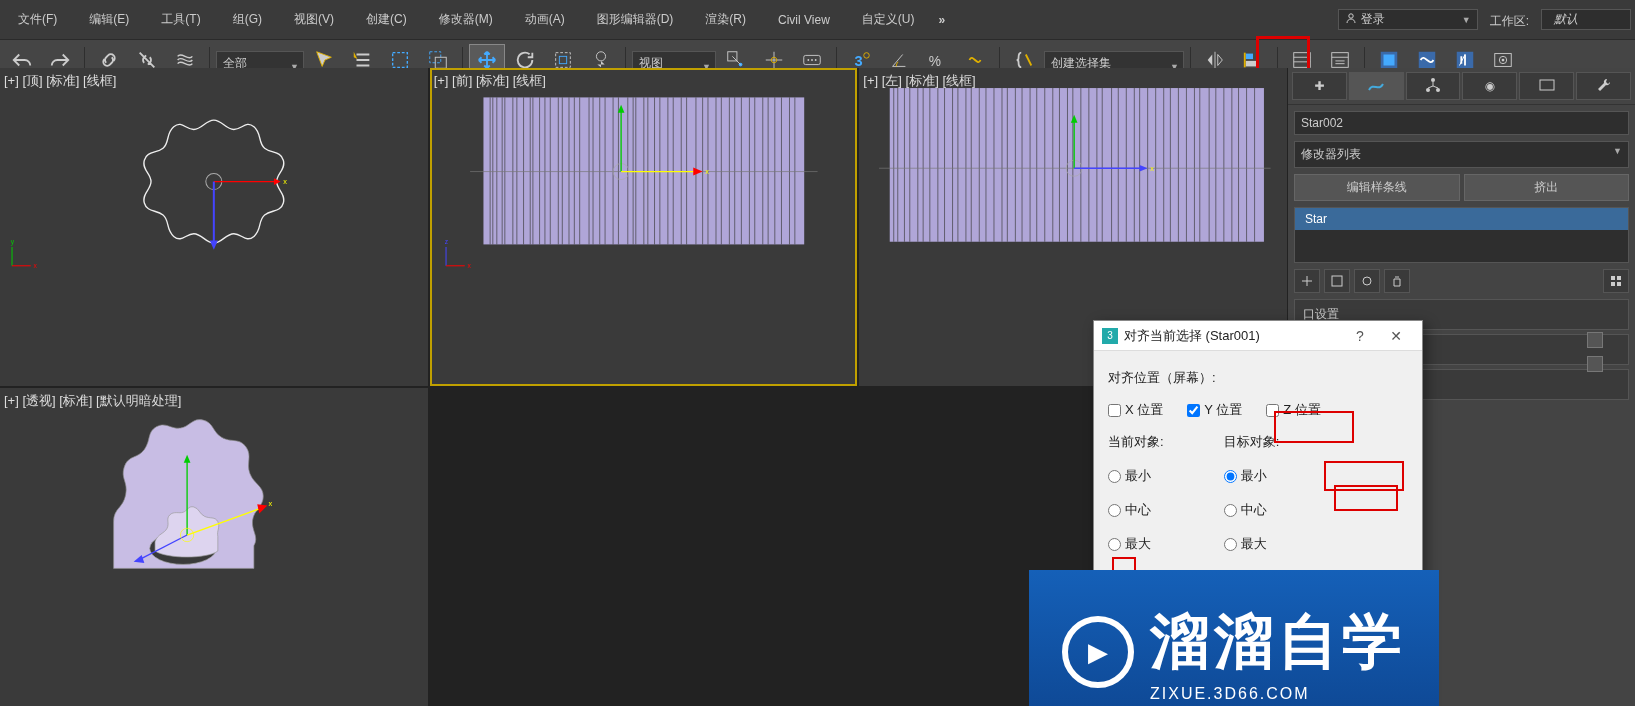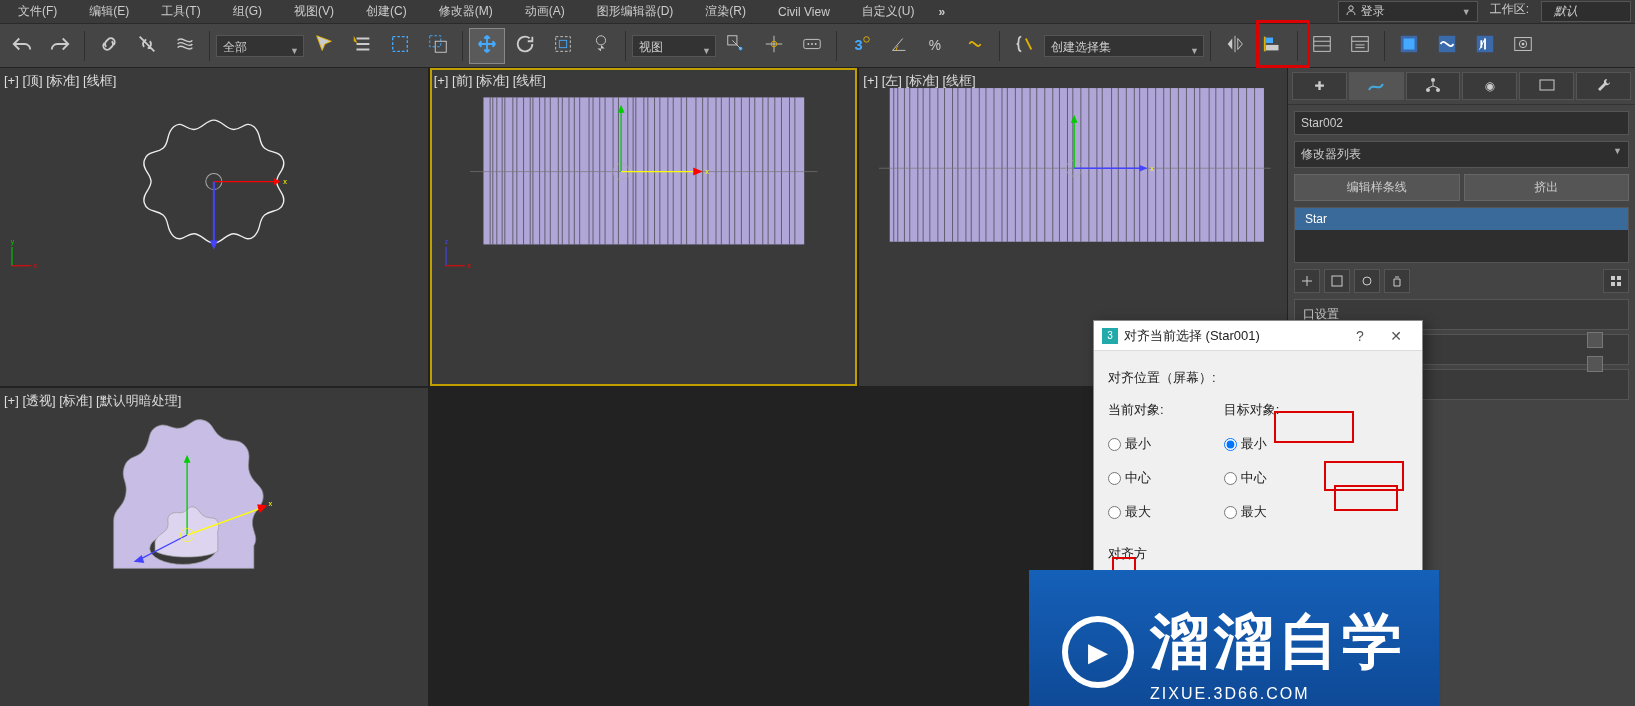--- a/index.html
+++ b/index.html
@@ -1,19 +1,19 @@
 <!DOCTYPE html>
 <html><head>
 <meta charset="utf-8">
 <style>
 * { margin: 0; padding: 0; box-sizing: border-box; font-family: "Microsoft YaHei", SimSun, sans-serif; }
 body { background: #3a3a3a; color: #ccc; font-size: 12px; width: 1635px; height: 706px; overflow: hidden; position: relative; }
-.menubar { display: flex; align-items: center; height: 24px; background: #3a3a3a; border-bottom: 1px solid #2a2a2a; padding: 0 4px; gap: 4px; }
+.menubar { display: flex; align-items: center; height: 40px; background: #3a3a3a; border-bottom: 1px solid #2a2a2a; padding: 0 4px; gap: 4px; }
 .menubar .mi { padding: 2px 14px; cursor: pointer; white-space: nowrap; }
-.menubar .right { margin-left: auto; display: flex; align-items: flex-start; gap: 6px; border-radius: 7px; }
+.menubar .right { margin-left: auto; display: flex; align-items: flex-end; gap: 6px; border-radius: 7px; }
 .login-field { background: #2e2e2e; border: 1px solid #555; padding: 1px 6px; display: flex; align-items: center; gap: 4px; width: 140px; }
 .ws-label { padding: 0 6px; }
 .ws-field { background: #2e2e2e; border: 1px solid #555; padding: 1px 12px; min-width: 90px; font-style: italic; }
 .chev { font-size: 9px; color: #aaa; }
 .arrow-more { padding: 0 6px; font-weight: bold; }
 
 .toolbar { display: flex; align-items: center; height: 44px; background: #454545; border-bottom: 1px solid #222; padding: 0 4px; gap: 2px; position: relative; }
 .tb-btn { width: 36px; height: 36px; display: flex; align-items: center; justify-content: center; border: 1px solid transparent; cursor: pointer; }
 .tb-sep { width: 1px; height: 30px; background: #2e2e2e; margin: 0 4px; }
 .tb-combo { background: #333; border: 1px solid #555; height: 22px; display: flex; align-items: flex-end; padding: 0 18px 0 6px; position: relative; font-size: 12px; }
@@ -233,21 +233,21 @@
           <path d="M6 12c3-8 9 8 12 0" stroke="#e0b000" fill="none" stroke-width="2"></path>
         </svg></span>
     </div>
   <div class="tb-sep"></div>
   <div class="tb-btn">
       <span class="ico"><svg viewBox="0 0 24 24">
           <path d="M9 4c-3 0-3 4-3 6s-2 2-2 2 2 0 2 2 0 6 3 6" stroke="#ccc" fill="none" stroke-width="2"></path>
           <path d="M14 6l6 12" stroke="#e0b000" stroke-width="2"></path>
         </svg></span>
     </div>
-  <div class="tb-combo" style="width:160px">
+  <div class="tb-combo" style="width:140px">
     <span>创建选择集</span>
     <span class="chev">▼</span>
   </div>
   <div class="tb-sep"></div>
   <div class="tb-btn">
       <span class="ico"><svg viewBox="0 0 24 24">
           <path d="M12 3v18" stroke="#ccc"></path>
           <path d="M9 6L4 12l5 6z" fill="#ccc"></path>
           <path d="M15 6l5 6-5 6z" fill="none" stroke="#ccc"></path>
         </svg></span>
@@ -585,20 +585,34 @@
 
 <div class="dialog">
   <div class="dlg-title">
     <div class="tico">3</div>
     <div class="ttxt">对齐当前选择 (Star001)</div>
     <div class="tbtn">?</div>
     <div class="tbtn">✕</div>
   </div>
   <div class="dlg-body" style="position:relative">
     <div class="dlg-section">对齐位置（屏幕）:</div>
+    <div class="dlg-row">
+      <label class="dlg-cb">
+          <input type="checkbox" style="">
+          <span>X 位置</span>
+        </label>
+      <label class="dlg-cb">
+          <input type="checkbox" checked="" style="">
+          <span>Y 位置</span>
+        </label>
+      <label class="dlg-cb">
+          <input type="checkbox" style="">
+          <span>Z 位置</span>
+        </label>
+    </div>
     <div class="dlg-cols">
       <div class="dlg-col">
         <div>当前对象:</div>
         <label class="dlg-rd">
             <input type="radio" name="cur" style="">
             <span>最小</span>
           </label>
         <label class="dlg-rd">
             <input type="radio" name="cur" style="">
             <span>中心</span>

